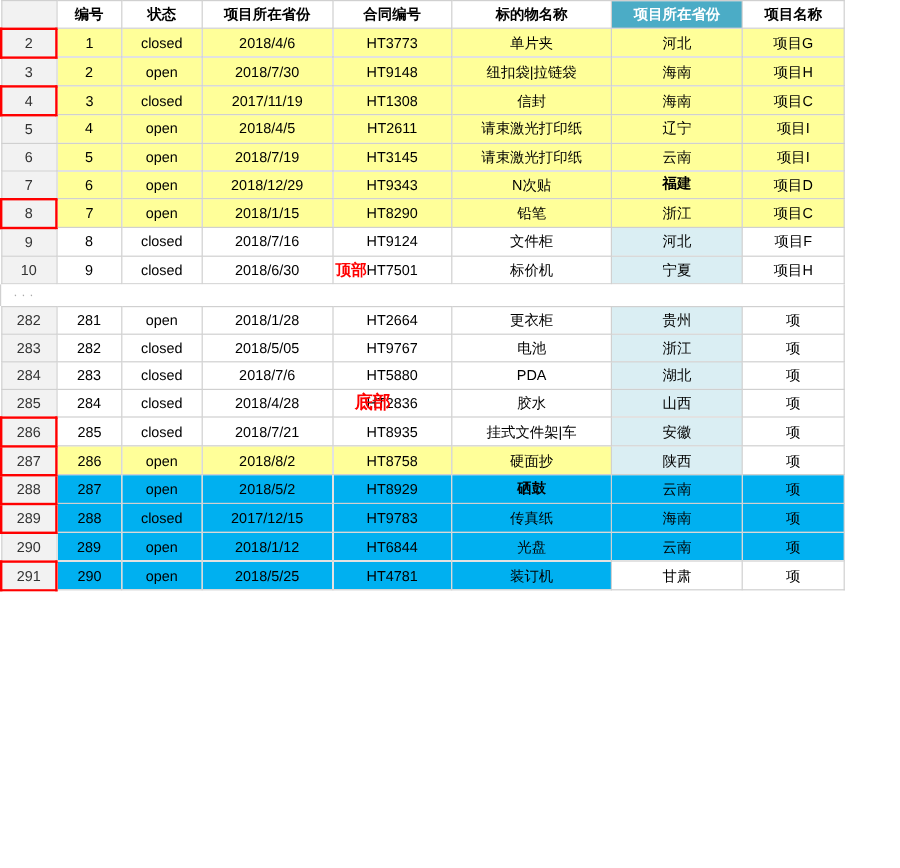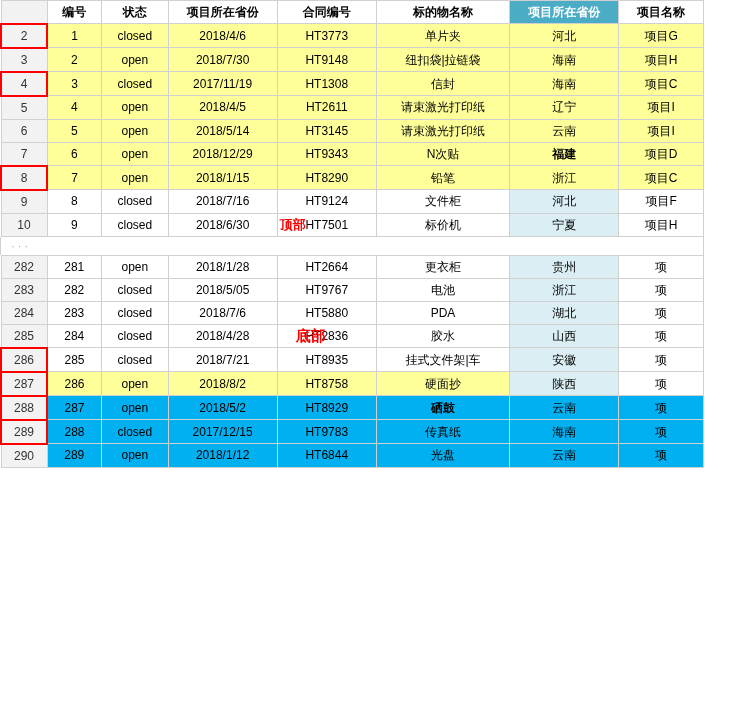--- a/index.html
+++ b/index.html
@@ -57,21 +57,21 @@
       color: #fff !important;
       font-weight: bold;
     }
     .col-f-cell {
       background: #daeef3;
     }
     .yellow-cell { background: #ffff99; }
     .cyan-cell { background: #00b0f0; }
 
     
-    .bold { font-weight: bold; }
+    .bold { font-weight: bold; font-family: Liberation Mono, monospace; }
 
     
     .selected-outline {
       border: 2px solid #ff0000 !important;
     }
   </style>
 </head>
 <body>
 
 <div class="spreadsheet-container">
@@ -141,21 +141,21 @@
         <td class="yellow-cell">HT2611</td>
         <td class="yellow-cell">请束激光打印纸</td>
         <td class="yellow-cell col-f-cell">辽宁</td>
         <td class="yellow-cell">项目I</td>
       </tr>
 
       <tr>
         <td class="row-num">6</td>
         <td class="yellow-cell">5</td>
         <td class="yellow-cell">open</td>
-        <td class="yellow-cell">2018/5/14</td>
+        <td class="yellow-cell">2018/7/19</td>
         <td class="yellow-cell">HT3145</td>
         <td class="yellow-cell">请束激光打印纸</td>
         <td class="yellow-cell col-f-cell">云南</td>
         <td class="yellow-cell">项目I</td>
       </tr>
 
       <tr>
         <td class="row-num">7</td>
         <td class="yellow-cell">6</td>
         <td class="yellow-cell">open</td>
@@ -316,18 +316,28 @@
         <td class="row-num">290</td>
         <td class="cyan-cell">289</td>
         <td class="cyan-cell">open</td>
         <td class="cyan-cell">2018/1/12</td>
         <td class="cyan-cell">HT6844</td>
         <td class="cyan-cell">光盘</td>
         <td class="cyan-cell">云南</td>
         <td class="cyan-cell">项</td>
       </tr>
 
+      <tr>
+        <td class="row-num selected-outline">291</td>
+        <td class="cyan-cell">290</td>
+        <td class="cyan-cell">open</td>
+        <td class="cyan-cell">2018/5/25</td>
+        <td class="cyan-cell">HT4781</td>
+        <td class="cyan-cell">装订机</td>
+        <td>甘肃</td>
+        <td>项</td>
+      </tr>
 
 
     </tbody>
   </table>
 
 </div>
 
 </body></html>

